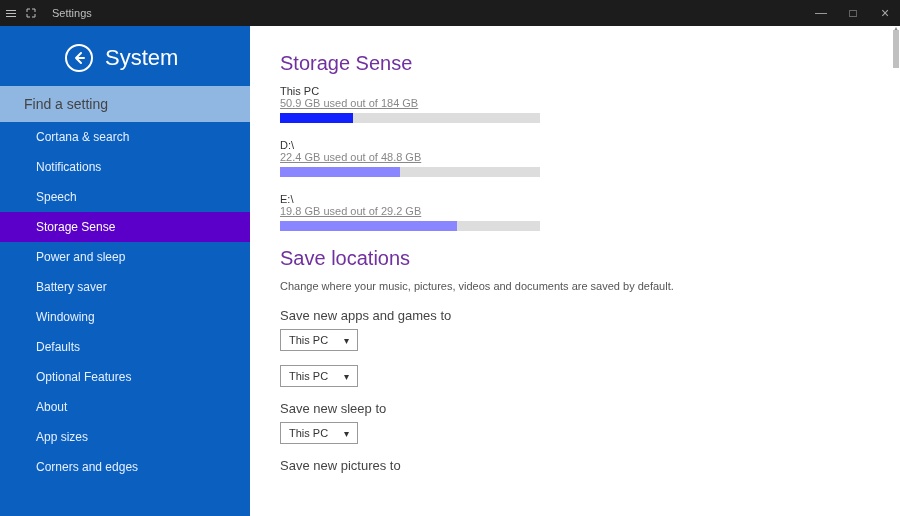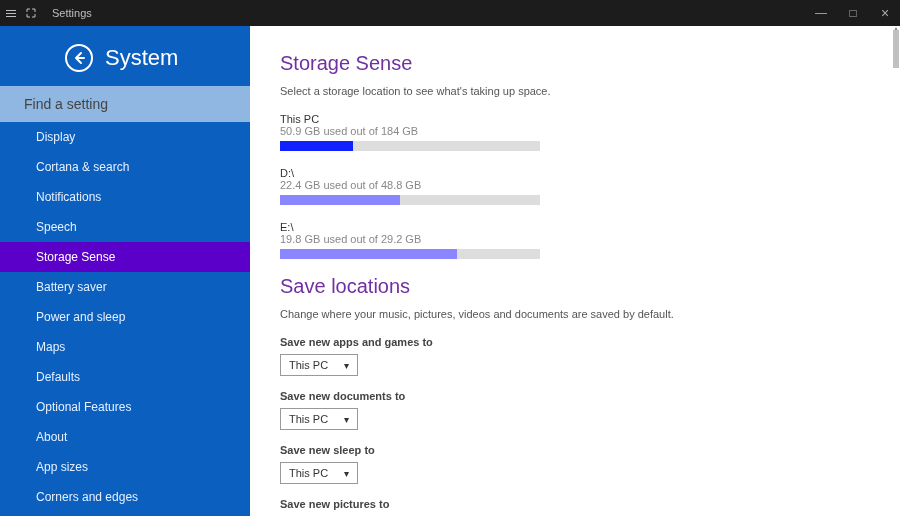--- a/index.html
+++ b/index.html
@@ -42,26 +42,26 @@
   .nav-item.active { background:#5a00c8; color:#fff; }
   .content-wrap { flex:1; position:relative; background:#fff; }
   .content {
     position:absolute; inset:0; overflow-y:auto; padding: 26px 0 30px 30px;
     color:#333;
   }
   .content h2 { color:#7030a0; font-weight:400; font-size:20px; margin-bottom:10px; }
   .help { font-size:11px; color:#555; margin-bottom:16px; }
   .drive { margin-bottom:16px; }
   .drive-name { font-size:11px; color:#333; }
-  .drive-usage { font-size:11px; color:#888; margin-bottom:4px; }
+  .drive-usage { font-size:11px; color:#888; margin-bottom:4px;text-decoration:underline; }
   .bar { width: 260px; height:10px; background:#ddd; position:relative; }
   .bar-fill { position:absolute; left:0; top:0; bottom:0; background:#1020ff; }
   .bar-fill.purple { background:#8a86ff; }
   .save-row { margin-bottom:14px; }
-  .save-label { font-size:11px; color:#444; margin-bottom:6px;font-weight:bold; }
+  .save-label { font-size:13px; color:#444; margin-bottom:6px; }
   .dropdown {
     display:inline-flex; align-items:center; gap:10px;
     border:1px solid #999; background:#fff; height:22px;
     font-size:11px; padding:0 8px; min-width:78px; justify-content:space-between;
     cursor:pointer;
   }
   .dropdown .chev { font-size:10px; }
   .scrollbar-track {
     position:absolute; right:0; top:0; bottom:0; width:12px;
   }
@@ -102,40 +102,38 @@
     <div class="sidebar-header">
       <div class="back-circle">
         <svg width="14" height="14" viewBox="0 0 14 14">
           <path d="M9 2 L4 7 L9 12 M4 7 L12 7" stroke="#fff" stroke-width="2" fill="none" stroke-linecap="round" stroke-linejoin="round"></path>
         </svg>
       </div>
       <div class="sidebar-title">System</div>
     </div>
     <input class="search-box" type="text" placeholder="Find a setting" style="">
     <div class="nav" id="nav">
-        <div class="nav-item">Display</div>
         <div class="nav-item">Cortana &amp; search</div>
         <div class="nav-item">Notifications</div>
         <div class="nav-item">Speech</div>
         <div class="nav-item active">Storage Sense</div>
+        <div class="nav-item">Power and sleep</div>
         <div class="nav-item">Battery saver</div>
-        <div class="nav-item">Power and sleep</div>
-        <div class="nav-item">Maps</div>
+        <div class="nav-item">Windowing</div>
         <div class="nav-item">Defaults</div>
         <div class="nav-item">Optional Features</div>
         <div class="nav-item">About</div>
         <div class="nav-item">App sizes</div>
         <div class="nav-item">Corners and edges</div>
       </div>
   </div>
 
   <div class="content-wrap">
     <div class="content">
       <h2>Storage Sense</h2>
-      <div class="help">Select a storage location to see what's taking up space.</div>
       <div id="drives">
           <div class="drive">
             <div class="drive-name">This PC</div>
             <div class="drive-usage">50.9 GB used out of 184 GB</div>
             <div class="bar">
               <div class="bar-fill" style="width: 28%;"></div>
             </div>
           </div>
           <div class="drive">
             <div class="drive-name">D:\</div>
@@ -153,21 +151,21 @@
           </div>
         </div>
 
       <h2 style="">Save locations</h2>
       <div class="help">Change where your music, pictures, videos and documents are saved by default.</div>
       <div id="saverows">
           <div class="save-row"><div class="save-label">Save new apps and games to</div><div class="dropdown">
               <span>This PC</span>
               <span class="chev">▾</span>
             </div></div>
-          <div class="save-row"><div class="save-label">Save new documents to</div><div class="dropdown">
+          <div class="save-row"><div class="dropdown">
               <span>This PC</span>
               <span class="chev">▾</span>
             </div></div>
           <div class="save-row"><div class="save-label">Save new sleep to</div><div class="dropdown">
               <span>This PC</span>
               <span class="chev">▾</span>
             </div></div>
           <div class="save-row">
             <div class="save-label">Save new pictures to</div>
           </div>

